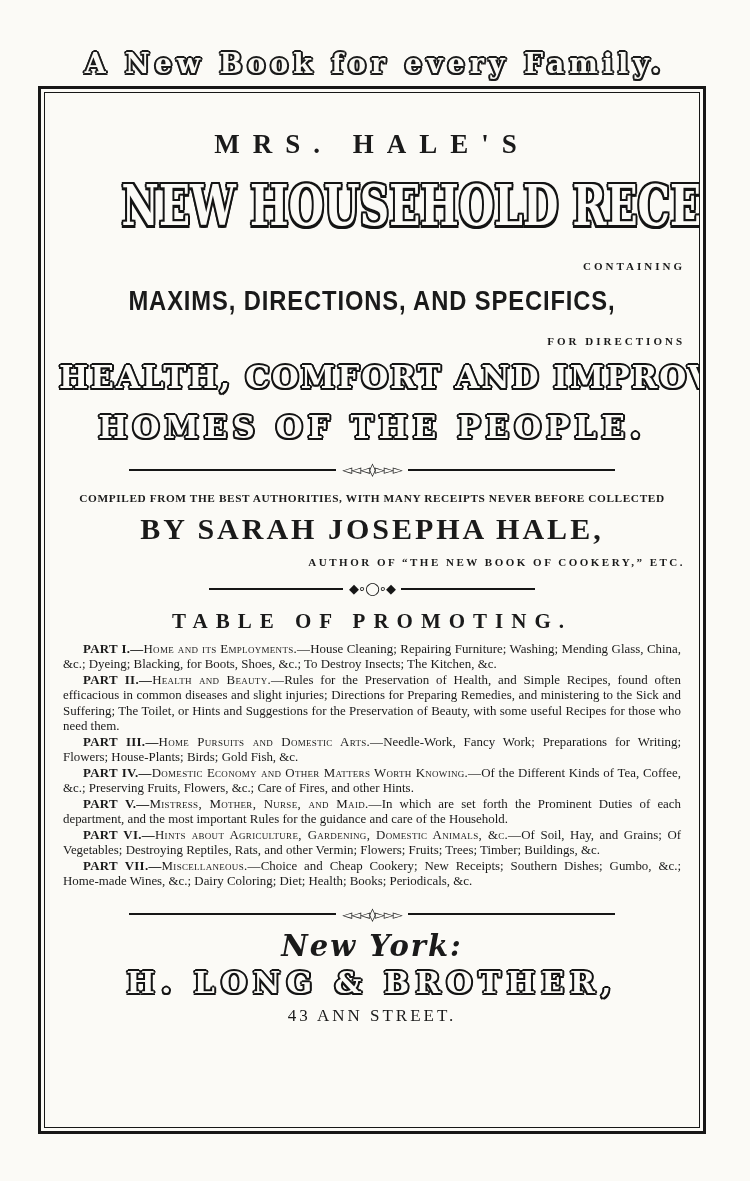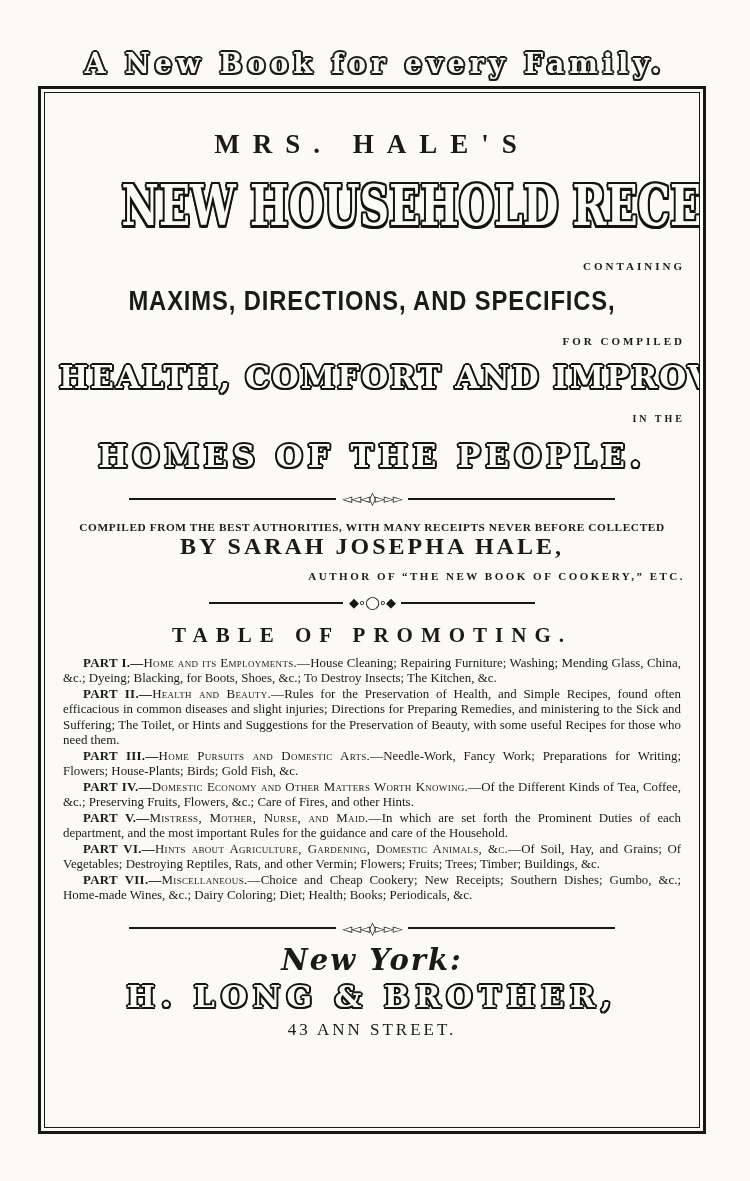--- a/index.html
+++ b/index.html
@@ -139,23 +139,24 @@
 
   .compiled {
     margin-top: 16px;
     font-weight: bold;
     font-size: 11.3px;
     letter-spacing: 0.6px;
     white-space: nowrap;
   }
 
   .by-author {
-    font-family: "Liberation Serif", serif;
-    font-weight: bold;
-    font-size: 24px;
+    margin-top: 8px;
+    font-family: "Liberation Serif", serif;
+    font-weight: bold;
+    font-size: 30px;
     letter-spacing: 3px;
     white-space: nowrap;
   }
 
   .author-of { margin-top: 10px; letter-spacing: 2.5px; }
 
   .toc-heading {
     margin-top: 14px;
     font-weight: bold;
     font-size: 21px;
@@ -229,25 +230,24 @@
     <div class="frame-inner">
 
       <div class="kicker">MRS. HALE'S</div>
 
       <div class="main-title">NEW HOUSEHOLD RECEIPT BOOK,</div>
 
       <div class="tiny-caps containing">CONTAINING</div>
 
       <div class="maxims">MAXIMS, DIRECTIONS, AND SPECIFICS,</div>
 
-      <div class="tiny-caps for-promoting">FOR COMPILED</div>
+      <div class="tiny-caps for-promoting">FOR DIRECTIONS</div>
 
       <div class="health">HEALTH, COMFORT AND IMPROVEMENT</div>
 
-      <div class="tiny-caps in-the">IN THE</div>
 
       <div class="homes">HOMES OF THE PEOPLE.</div>
 
       <div class="divider">
         <span class="line"></span>
         <span class="orn">◅◅◅◊▻▻▻</span>
         <span class="line"></span>
       </div>
 
       <div class="compiled">COMPILED FROM THE BEST AUTHORITIES, WITH MANY RECEIPTS NEVER BEFORE COLLECTED</div>

